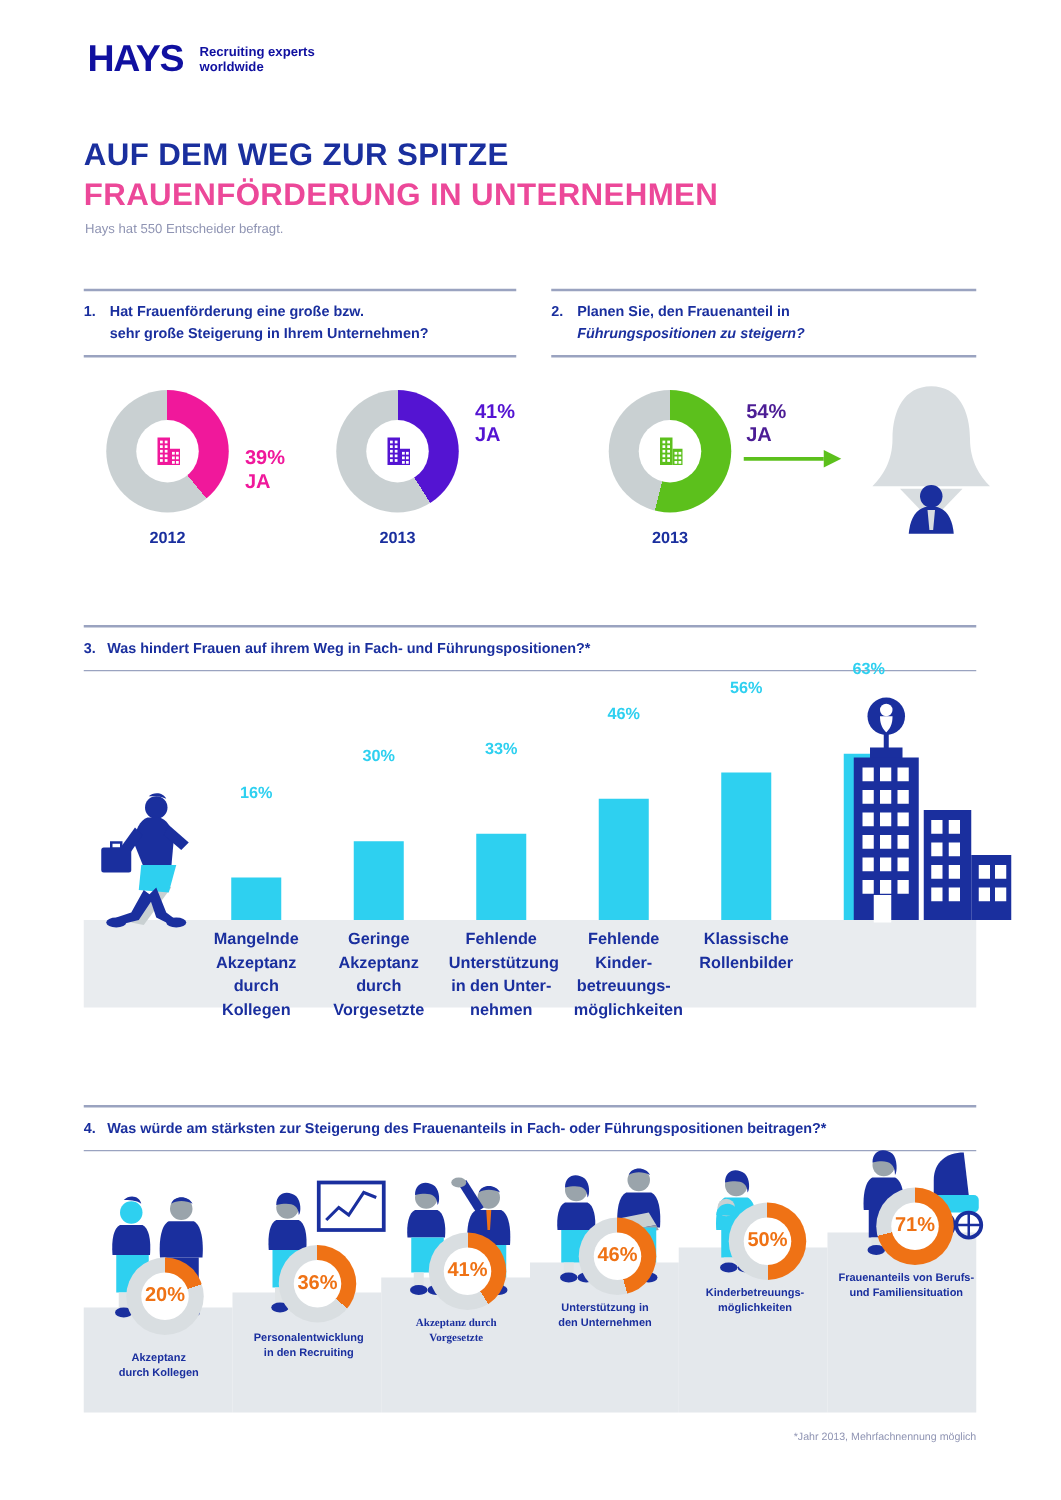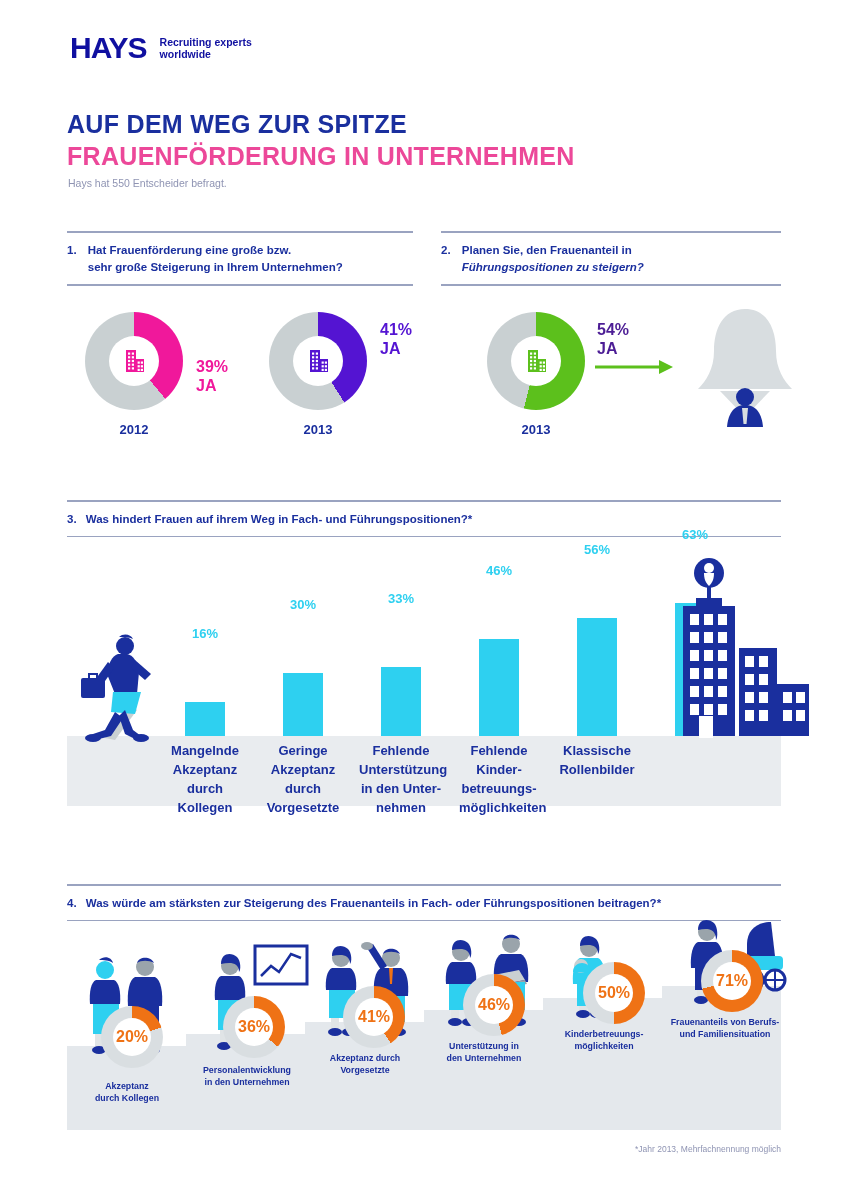--- a/index.html
+++ b/index.html
@@ -398,21 +398,21 @@
       <ellipse cx="35" cy="102" rx="7" ry="4" fill="#1a2f9e"></ellipse>
     </svg>
     <div class="minidonut" style="left:156px;top:66px;width:62px;height:62px;border-radius:50%;
                 background:conic-gradient(#ef7215 0deg 129.6deg, #d9dee1 129.6deg 360deg);">
       <div class="mhole" style="width:38px;height:38px;">
         <span class="mpct">36%</span>
       </div>
     </div>
     <div class="step-lbl" style="left:119px;top:134px;width:122px;">
       <div>Personalentwicklung</div>
-      <div>in den Unternehmen</div>
+      <div>in den Recruiting</div>
     </div>
 
     <svg style="position:absolute;left:248px;top:6px;" width="116" height="100">
       <circle cx="26" cy="22" r="9" fill="#9aa4ab"></circle>
       <path d="M17 20 C17 9 27 8 33 13 C37 17 37 26 35 28 C35 18 26 18 17 20 Z" fill="#1a2f9e"></path>
       <path d="M17 32 C12 34 10 44 11 54 L41 54 C42 44 40 34 35 32 Z" fill="#1a2f9e"></path>
       <rect x="14" y="54" width="26" height="28" fill="#2ed0f0"></rect>
       <rect x="16" y="82" width="8" height="12" fill="#e0e4e6"></rect>
       <rect x="30" y="82" width="8" height="12" fill="#e0e4e6"></rect>
       <ellipse cx="20" cy="96" rx="7" ry="4" fill="#1a2f9e"></ellipse>
@@ -428,21 +428,21 @@
       <ellipse cx="70" cy="96" rx="7" ry="4" fill="#1a2f9e"></ellipse>
       <ellipse cx="84" cy="96" rx="7" ry="4" fill="#1a2f9e"></ellipse>
       <path d="M74 32 L78 32 L77 48 L75 48 Z" fill="#ef7215"></path>
     </svg>
     <div class="minidonut" style="left:276px;top:56px;width:62px;height:62px;border-radius:50%;
                 background:conic-gradient(#ef7215 0deg 147.6deg, #d9dee1 147.6deg 360deg);">
       <div class="mhole" style="width:38px;height:38px;">
         <span class="mpct">41%</span>
       </div>
     </div>
-    <div class="step-lbl" style="left:243px;top:122px;width:110px;">
+    <div class="step-lbl" style="left:243px;top:122px;width:110px;font-family:Liberation Serif, serif;">
       <div>Akzeptanz durch</div>
       <div>Vorgesetzte</div>
     </div>
 
     <svg style="position:absolute;left:368px;top:0px;" width="112" height="96">
       <circle cx="26" cy="22" r="9" fill="#9aa4ab"></circle>
       <path d="M17 20 C17 9 27 8 33 13 C37 17 37 26 35 28 C35 18 26 18 17 20 Z" fill="#1a2f9e"></path>
       <path d="M17 32 C12 34 10 44 11 54 L41 54 C42 44 40 34 35 32 Z" fill="#1a2f9e"></path>
       <rect x="14" y="54" width="26" height="26" fill="#2ed0f0"></rect>
       <rect x="16" y="80" width="8" height="10" fill="#e0e4e6"></rect>

